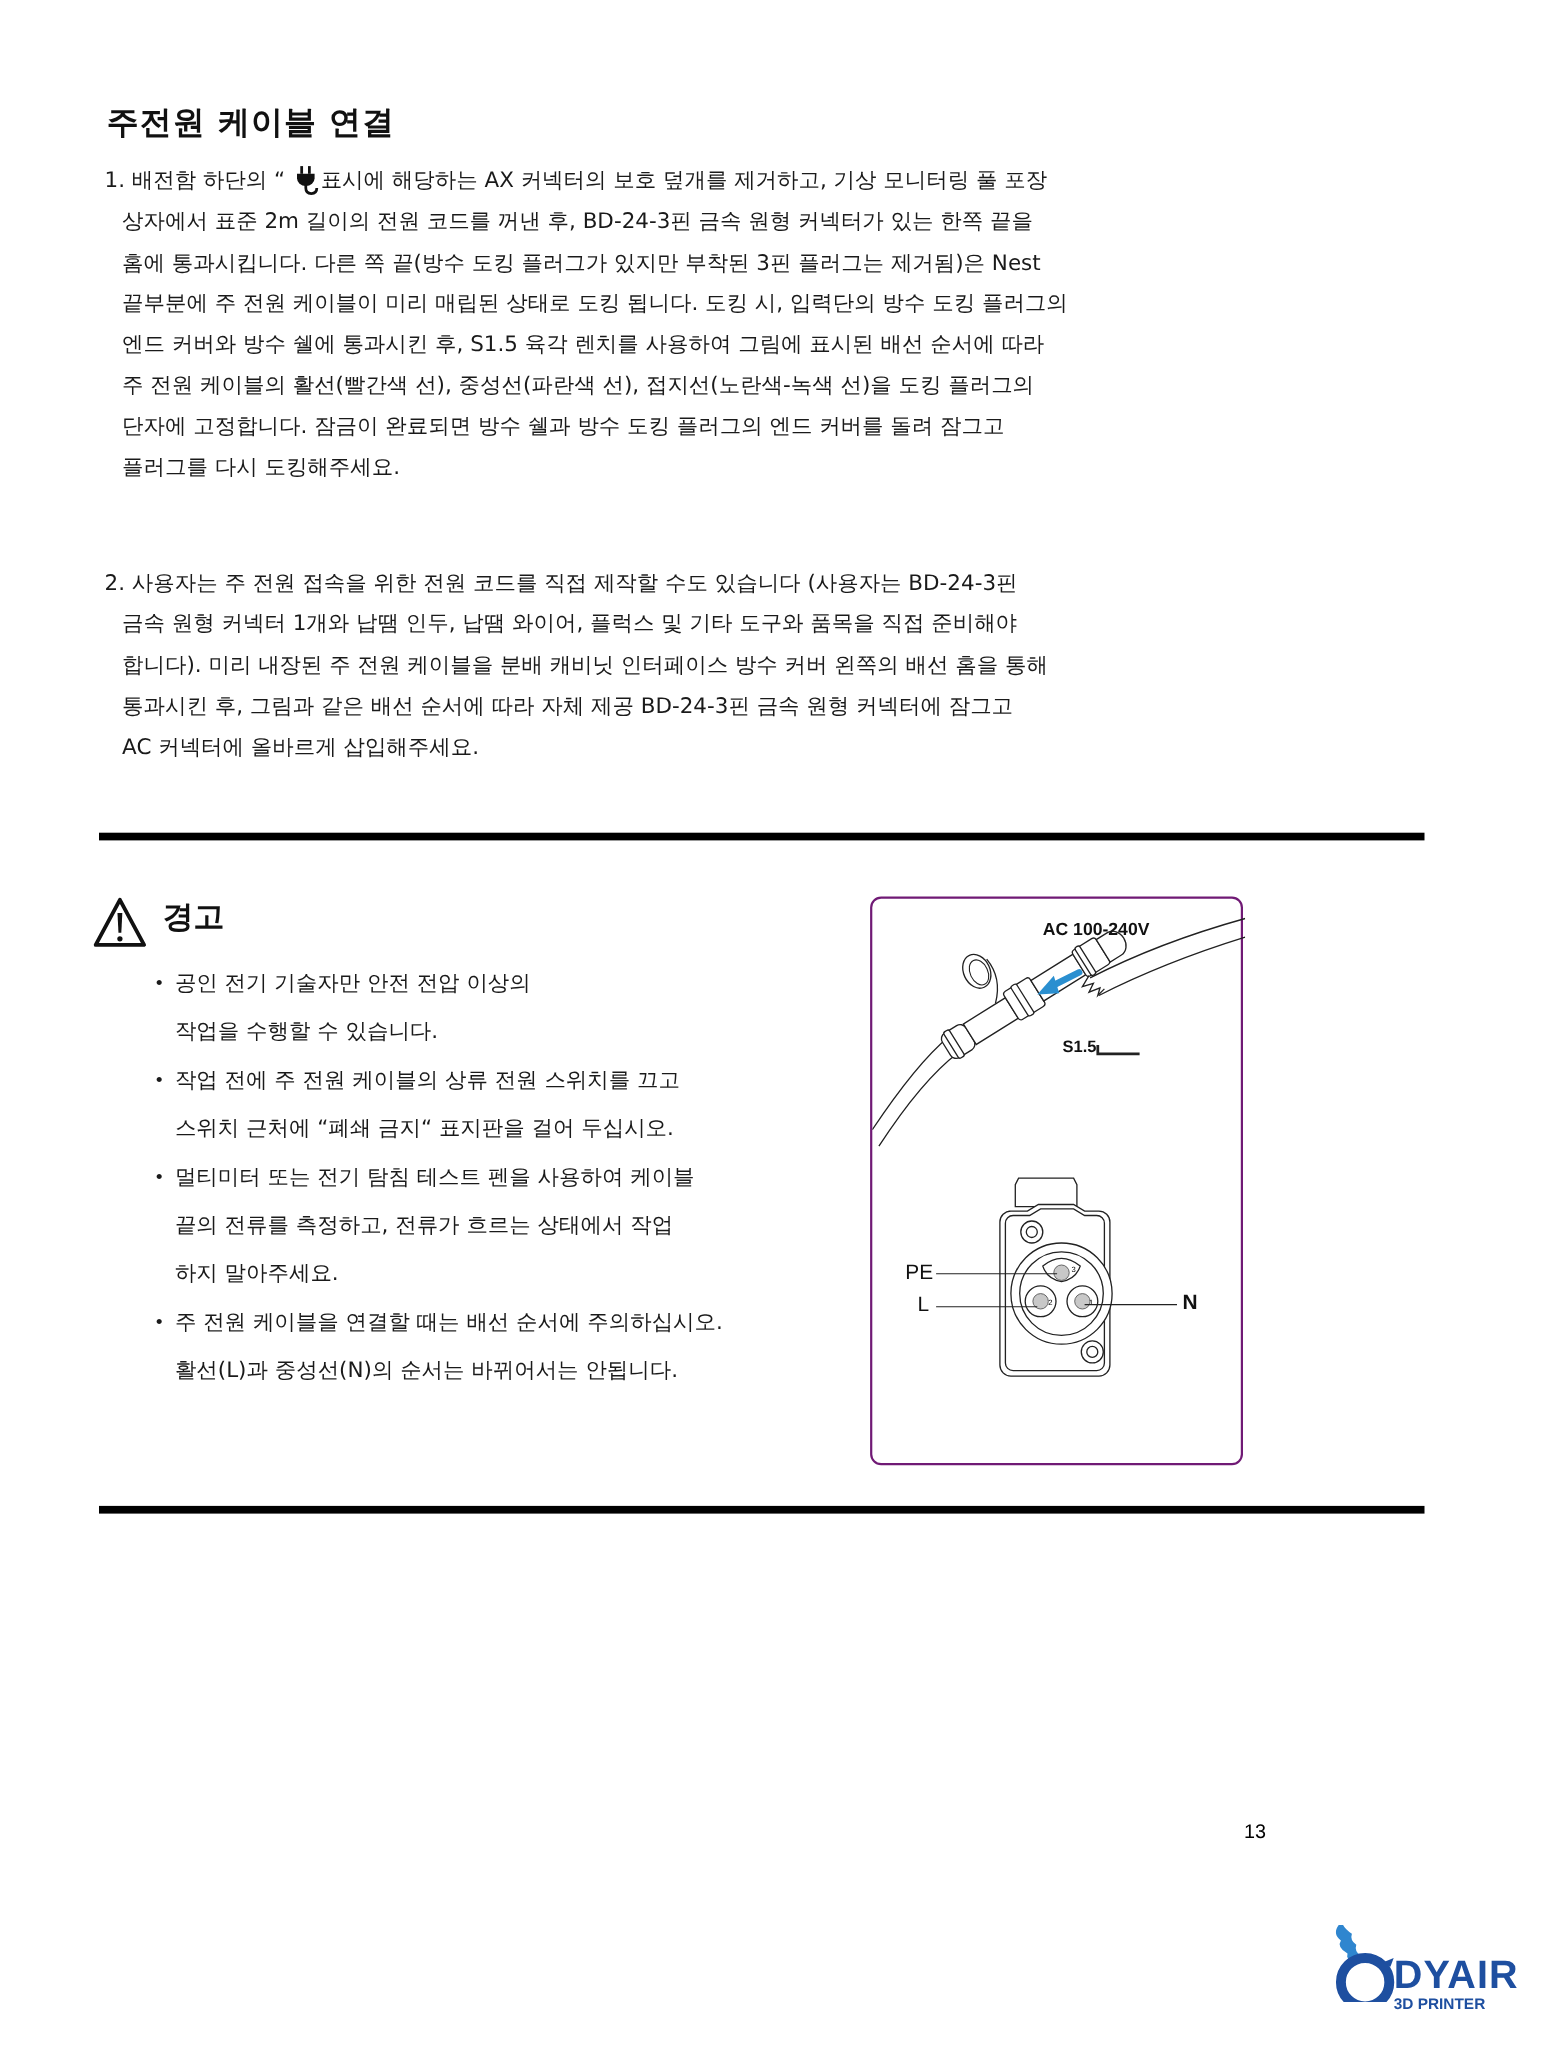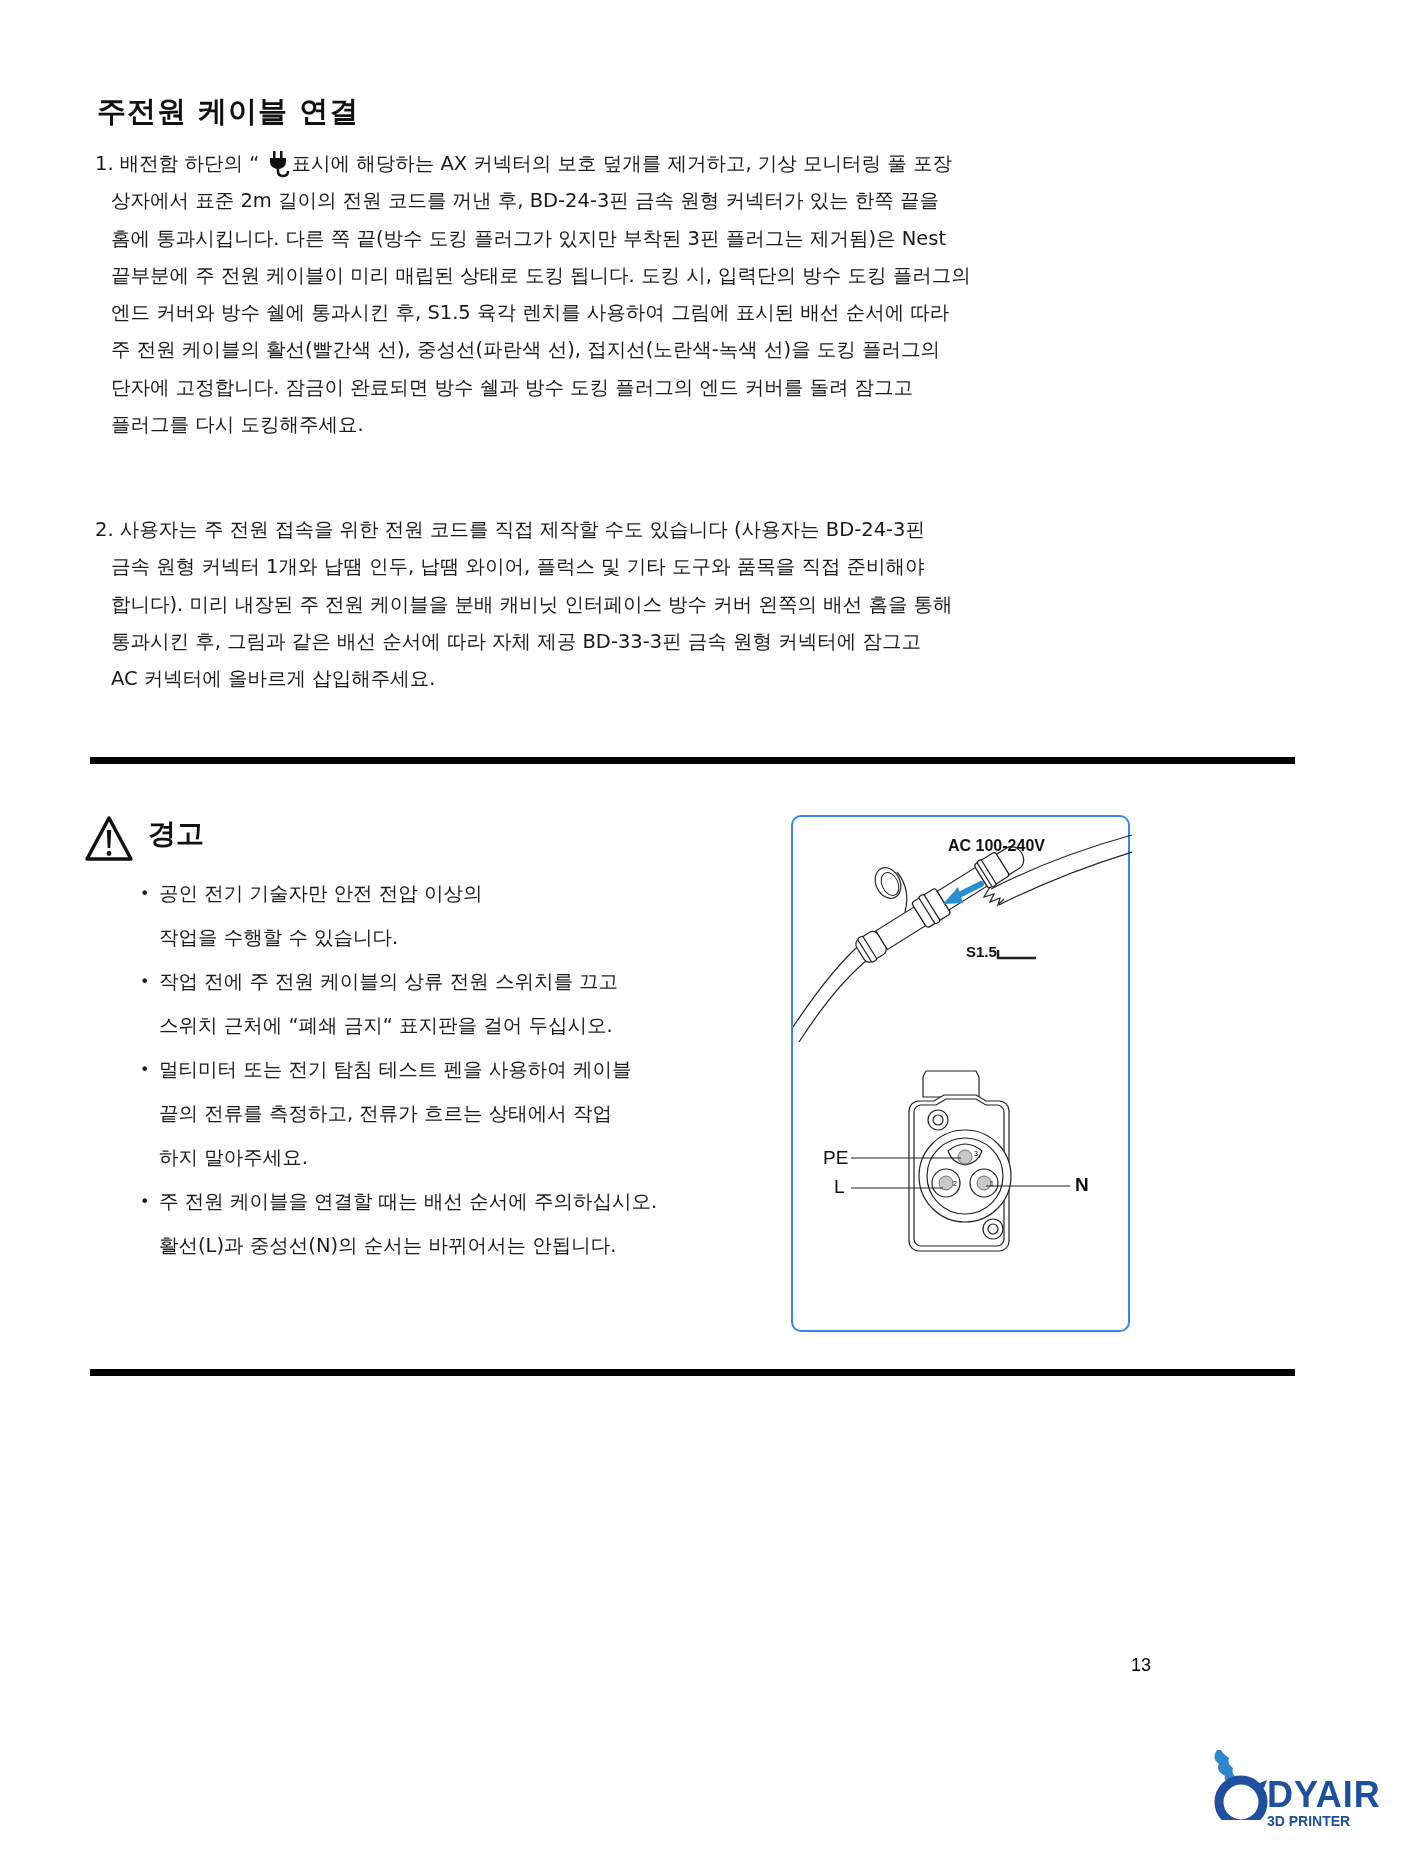--- a/index.html
+++ b/index.html
@@ -33,21 +33,21 @@
     position: absolute; left: 140px; top: 872px; width: 620px;
     font-size: 19.5px; line-height: 44px; color: #1a1a1a; list-style: none; margin: 0; padding: 0;
   }
   .warn-list li { position: relative; padding-left: 19px; }
   .warn-list li .bullet {
     position: absolute; left: 0; top: 0; font-size: 16px;
   }
   .warn-list li .ln { display: block; white-space: nowrap; }
   .diagram {
     position: absolute; left: 791px; top: 815px; width: 339px; height: 517px;
-    border: 2px solid #3b82f6; border-radius: 10px; box-sizing: border-box; background: #fff;
+    border: 2px solid #701a75; border-radius: 10px; box-sizing: border-box; background: #fff;
   }
   .diagram svg { position: absolute; left: 0; top: 0; }
   .dlabel { position: absolute; font-family: "Liberation Sans", sans-serif; font-weight: bold; color: #111; }
   .page-num {
     position: absolute; left: 1131px; top: 1655px; font-size: 18px;
     font-family: "Liberation Sans", sans-serif; color: #000;
   }
   .logo { position: absolute; left: 1195px; top: 1740px; width: 175px; height: 80px; }
   .logo-text {
     position: absolute; left: 1267px; top: 1777px; font-family: "Liberation Sans", sans-serif;
@@ -74,21 +74,21 @@
   <span class="line indent">엔드 커버와 방수 쉘에 통과시킨 후, S1.5 육각 렌치를 사용하여 그림에 표시된 배선 순서에 따라</span>
   <span class="line indent">주 전원 케이블의 활선(빨간색 선), 중성선(파란색 선), 접지선(노란색-녹색 선)을 도킹 플러그의</span>
   <span class="line indent">단자에 고정합니다. 잠금이 완료되면 방수 쉘과 방수 도킹 플러그의 엔드 커버를 돌려 잠그고</span>
   <span class="line indent">플러그를 다시 도킹해주세요.</span>
 </div>
 
 <div class="para" style="top:511px;">
   <span class="line">2. 사용자는 주 전원 접속을 위한 전원 코드를 직접 제작할 수도 있습니다 (사용자는 BD-24-3핀</span>
   <span class="line indent">금속 원형 커넥터 1개와 납땜 인두, 납땜 와이어, 플럭스 및 기타 도구와 품목을 직접 준비해야</span>
   <span class="line indent">합니다). 미리 내장된 주 전원 케이블을 분배 캐비닛 인터페이스 방수 커버 왼쪽의 배선 홈을 통해</span>
-  <span class="line indent">통과시킨 후, 그림과 같은 배선 순서에 따라 자체 제공 BD-33-3핀 금속 원형 커넥터에 잠그고</span>
+  <span class="line indent">통과시킨 후, 그림과 같은 배선 순서에 따라 자체 제공 BD-24-3핀 금속 원형 커넥터에 잠그고</span>
   <span class="line indent">AC 커넥터에 올바르게 삽입해주세요.</span>
 </div>
 
 <div class="rule" style="top:757px;"></div>
 
 <div class="warn-head">
   <svg class="tri" viewBox="0 0 50 48">
     <path d="M25 3 L47 44 L3 44 Z" fill="none" stroke="#111" stroke-width="3.5" stroke-linejoin="round"></path>
     <path d="M22.8 15 h4.4 l-0.9 18 h-2.6 z" fill="#111"></path>
     <circle cx="25" cy="38.5" r="2.4" fill="#111"></circle>

